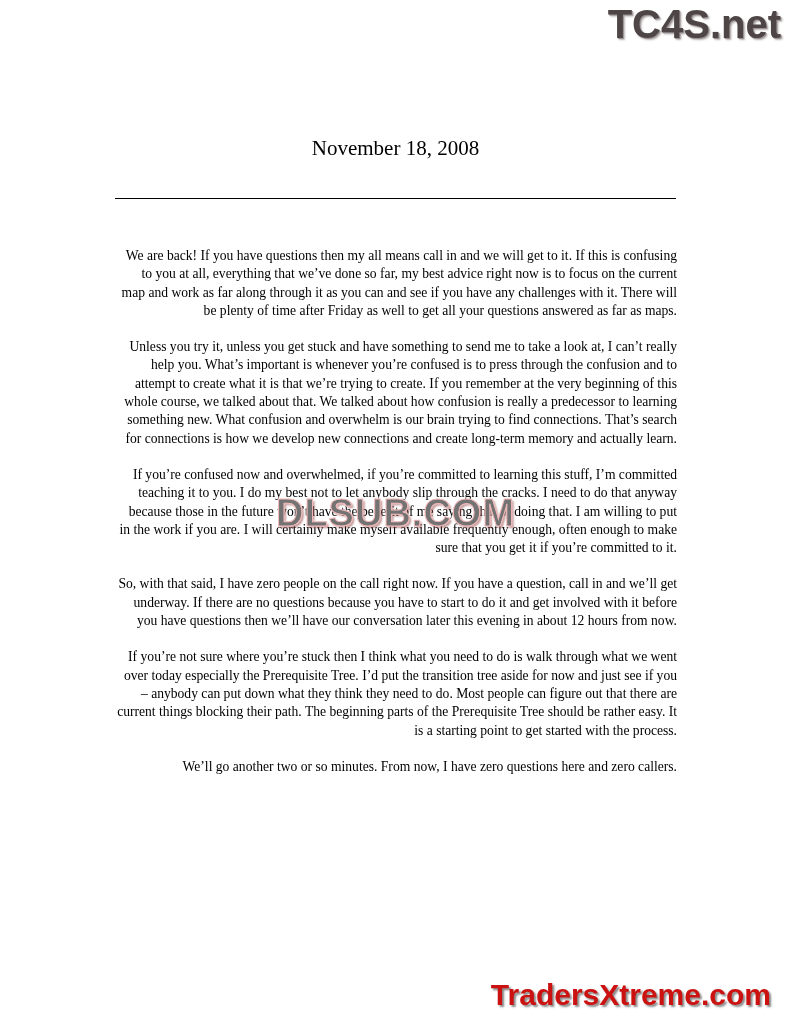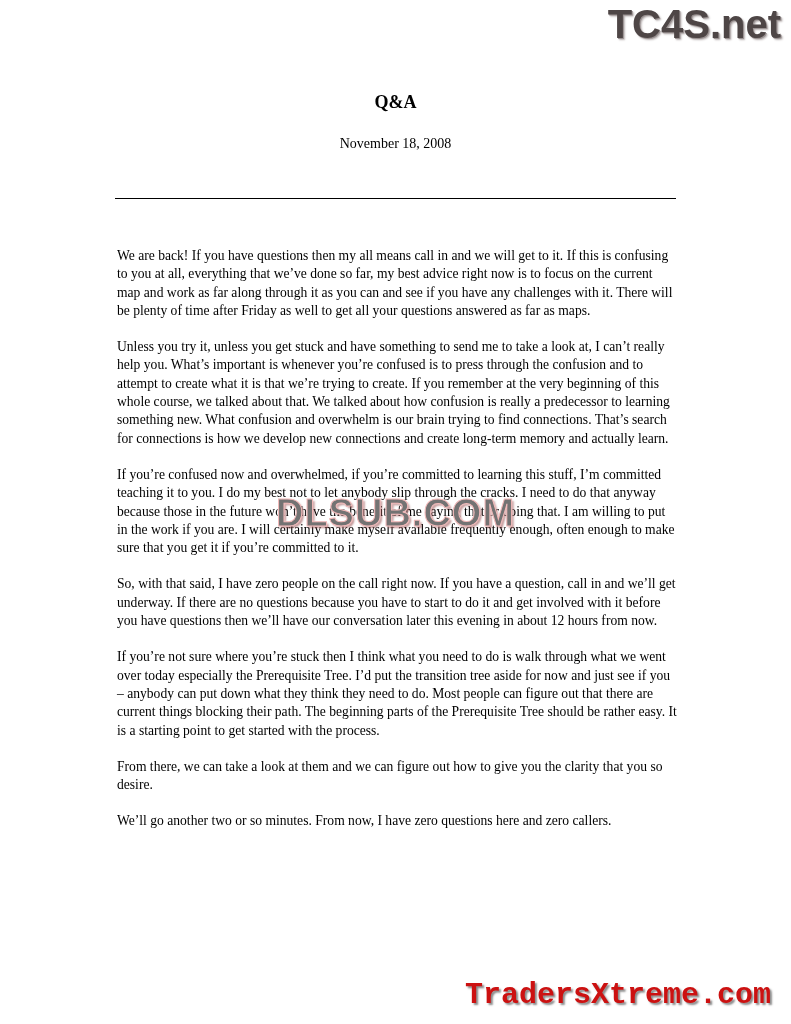--- a/index.html
+++ b/index.html
@@ -35,42 +35,42 @@
     text-align: center;
     font-size: 18px;
     font-weight: bold;
   }
   .doc-date {
     position: absolute;
     top: 136px;
     left: 0;
     width: 100%;
     text-align: center;
-    font-size: 14px;
+    font-size: 21px;
   }
 
   .rule {
     position: absolute;
     top: 198px;
     left: 115px;
     width: 561px;
     border: none;
     border-top: 1px solid #000;
     margin: 0;
   }
 
   
   .body-copy {
     position: absolute;
     top: 247px;
     left: 117px;
     width: 560px;
     font-size: 13.6px;
     line-height: 18.3px;
-    text-align: left;
+    text-align: right;
   }
   .body-copy p {
     margin: 0 0 18px 0;
   }
 
   
   .watermark {
     position: absolute;
     top: 492px;
     left: 50%;
@@ -86,48 +86,46 @@
       2px 2px 2px rgba(110,0,0,0.45);
     white-space: nowrap;
     pointer-events: none;
   }
 
   
   .brand-bottom {
     position: absolute;
     bottom: 12px;
     right: 20px;
-    font-family: Liberation Mono, monospace;
+    font-family: Liberation Sans, sans-serif;
     font-weight: bold;
     font-size: 30px;
     color: #cc1111;
     text-shadow: 2px 2px 2px rgba(60,60,60,0.6);
     white-space: nowrap;
   }
 </style>
 </head>
 <body>
 
 <div class="page">
 
   <div class="brand-top">TC4S.net</div>
 
-  <div class="title">Q&amp;A</div>
 
   <div class="doc-date">November 18, 2008</div>
 
   <hr class="rule">
 
   <div class="body-copy">
     <p>We are back! If you have questions then my all means call in and we will get to it. If this is confusing to you at all, everything that we’ve done so far, my best advice right now is to focus on the current map and work as far along through it as you can and see if you have any challenges with it. There will be plenty of time after Friday as well to get all your questions answered as far as maps.</p>
     <p>Unless you try it, unless you get stuck and have something to send me to take a look at, I can’t really help you. What’s important is whenever you’re confused is to press through the confusion and to attempt to create what it is that we’re trying to create. If you remember at the very beginning of this whole course, we talked about that. We talked about how confusion is really a predecessor to learning something new. What confusion and overwhelm is our brain trying to find connections. That’s search for connections is how we develop new connections and create long-term memory and actually learn.</p>
     <p>If you’re confused now and overwhelmed, if you’re committed to learning this stuff, I’m committed teaching it to you. I do my best not to let anybody slip through the cracks. I need to do that anyway because those in the future won’t have the benefit of me saying that or doing that. I am willing to put in the work if you are. I will certainly make myself available frequently enough, often enough to make sure that you get it if you’re committed to it.</p>
     <p>So, with that said, I have zero people on the call right now. If you have a question, call in and we’ll get underway. If there are no questions because you have to start to do it and get involved with it before you have questions then we’ll have our conversation later this evening in about 12 hours from now.</p>
     <p>If you’re not sure where you’re stuck then I think what you need to do is walk through what we went over today especially the Prerequisite Tree. I’d put the transition tree aside for now and just see if you – anybody can put down what they think they need to do. Most people can figure out that there are current things blocking their path. The beginning parts of the Prerequisite Tree should be rather easy. It is a starting point to get started with the process.</p>
-    <p>From there, we can take a look at them and we can figure out how to give you the clarity that you so desire.</p>
     <p>We’ll go another two or so minutes. From now, I have zero questions here and zero callers.</p>
   </div>
 
   <div class="watermark">DLSUB.COM</div>
 
   <div class="brand-bottom">TradersXtreme.com</div>
 
 </div>
 
 </body></html>

